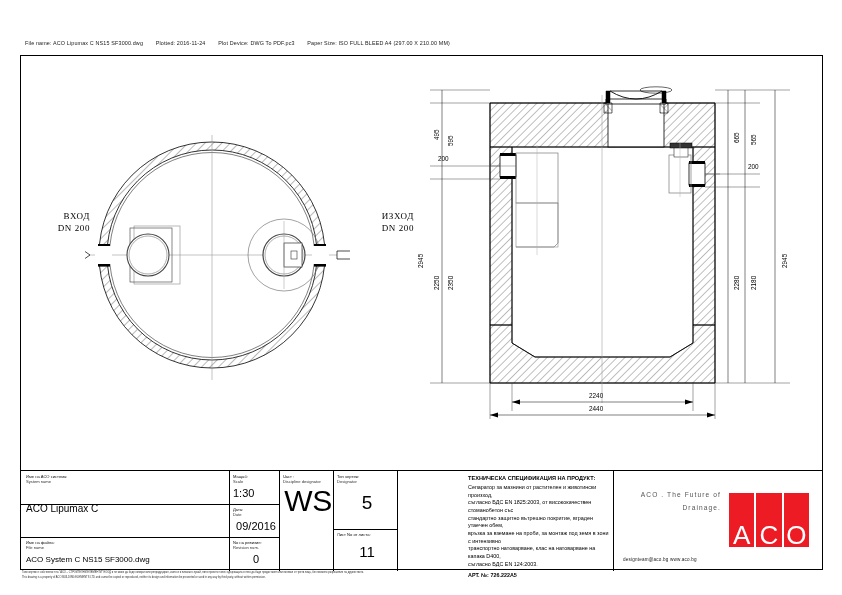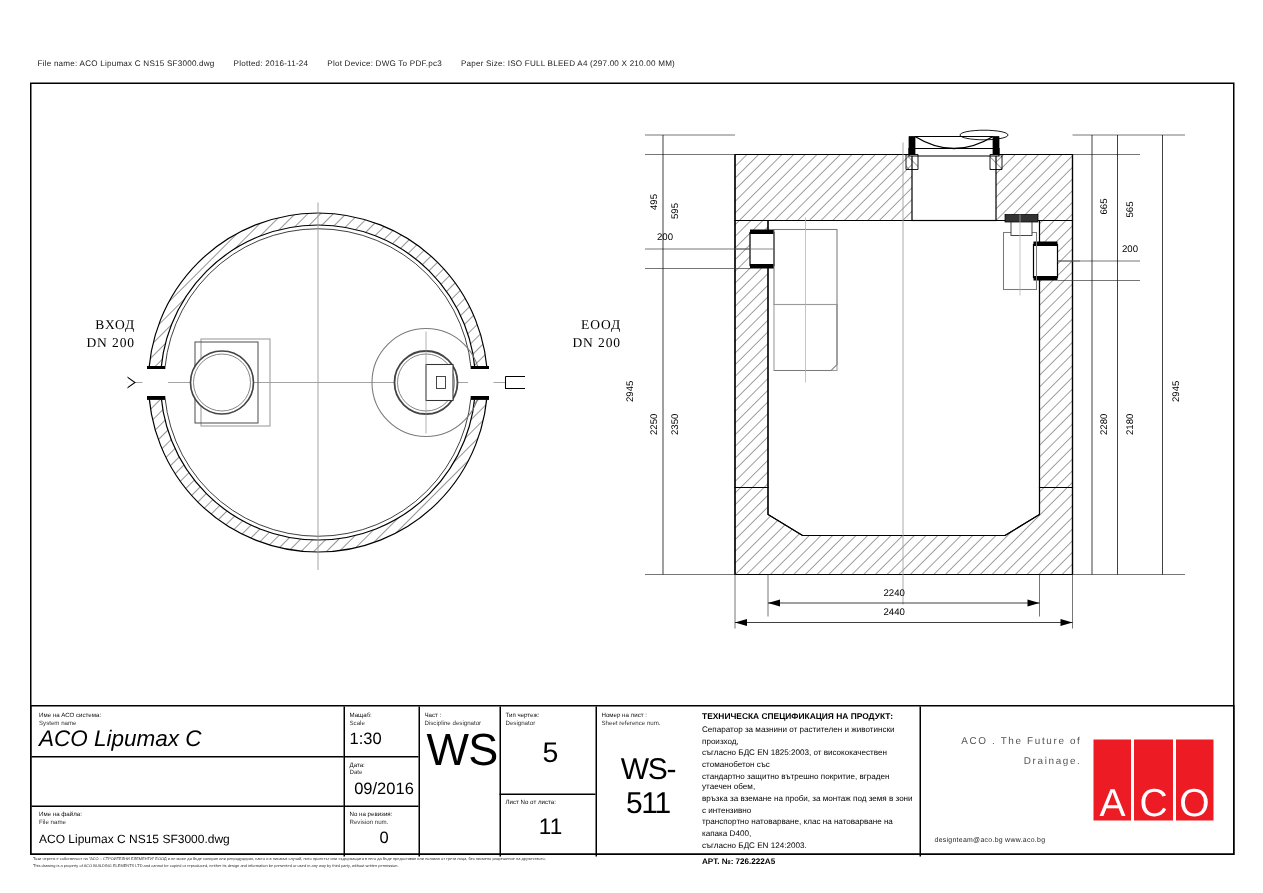--- a/index.html
+++ b/index.html
@@ -100,21 +100,21 @@
     <polyline points="-25,116 -5,116 -5,113 5,120 -5,127 -5,124 -25,124 -25,116" fill="#fff" stroke="#000" stroke-width="0.7"></polyline>
 
     <polyline points="252,116 272,116 272,113 282,120 272,127 272,124 252,124 252,116" fill="#fff" stroke="#000" stroke-width="0.7"></polyline>
   </svg>
 
   <div class="flowlabel" style="left:30px;top:210px;width:60px;">
     <div>ВХОД</div>
     <div>DN 200</div>
   </div>
   <div class="flowlabel" style="left:352px;top:210px;width:62px;">
-    <div>ЕООД</div>
+    <div>ИЗХОД</div>
     <div>DN 200</div>
   </div>
 
   <svg style="position:absolute;left:430px;top:85px;width:390px;height:335px;">
     <defs>
       <pattern id="hatchS" width="5.5" height="5.5" patternUnits="userSpaceOnUse" patternTransform="rotate(45)">
         <line x1="0" y1="0" x2="0" y2="5.5" stroke="#000" stroke-width="0.5"></line>
       </pattern>
       <pattern id="hatchS2" width="5.5" height="5.5" patternUnits="userSpaceOnUse" patternTransform="rotate(-45)">
         <line x1="0" y1="0" x2="0" y2="5.5" stroke="#000" stroke-width="0.5"></line>
@@ -234,30 +234,30 @@
     <div class="tbsep" style="left:0;top:66px;width:208px;height:0.7px;"></div>
     <div class="tbsep" style="left:208px;top:33px;width:50px;height:0.7px;"></div>
     <div class="tbsep" style="left:208px;top:66px;width:50px;height:0.7px;"></div>
     <div class="tbsep" style="left:312px;top:58px;width:64px;height:0.7px;"></div>
 
     <div class="tbcell" style="left:0;top:0;width:208px;height:33px;padding:3px 0 0 5px;">
       <div class="lbl">
         <div>Име на АСО система:</div>
         <div class="en">System name</div>
       </div>
-      <div class="val" style="font-size:15px;margin-top:0;font-style:italic;">ACO Lipumax C</div>
+      <div class="val" style="font-size:10px;margin-top:19px;">ACO Lipumax C</div>
     </div>
 
 
     <div class="tbcell" style="left:0;top:66px;width:208px;height:34px;padding:3px 0 0 5px;">
       <div class="lbl">
         <div>Име на файла:</div>
         <div class="en">File name</div>
       </div>
-      <div class="val" style="font-size:8px;margin-top:5px;">ACO Lipumax C NS15 SF3000.dwg</div>
+      <div class="val" style="font-size:8px;margin-top:5px;">ACO System C NS15 SF3000.dwg</div>
     </div>
 
     <div class="tbcell" style="left:208px;top:0;width:50px;height:33px;padding:3px 0 0 4px;">
       <div class="lbl">
         <div>Мащаб:</div>
         <div class="en">Scale</div>
       </div>
       <div class="val" style="font-size:11px;text-align:left;margin-top:3px;">1:30</div>
     </div>
 
@@ -292,27 +292,20 @@
       </div>
       <div class="val" style="font-size:19px;text-align:center;margin-top:8px;">5</div>
     </div>
     <div class="tbcell" style="left:312px;top:58px;width:64px;height:42px;padding:3px 0 0 4px;">
       <div class="lbl">
         <div>Лист No от листа:</div>
       </div>
       <div class="val" style="font-size:15px;text-align:center;margin-top:6px;">11</div>
     </div>
 
-    <div class="tbcell" style="left:376px;top:0;width:66px;height:100px;padding:3px 0 0 4px;">
-      <div class="lbl">
-        <div>Номер на лист :</div>
-        <div class="en">Sheet reference num.</div>
-      </div>
-      <div class="val" style="font-size:20px;text-align:center;margin-top:18px;letter-spacing:-0.8px;">WS-511</div>
-    </div>
 
     <div class="tbcell" style="left:442px;top:0;width:150px;height:100px;">
       <div class="specbox">
         <div class="spectitle">ТЕХНИЧЕСКА СПЕЦИФИКАЦИЯ НА ПРОДУКТ:</div>
         <div class="specline">Сепаратор за мазнини от растителен и животински произход,</div>
         <div class="specline">съгласно БДС EN 1825:2003, от висококачествен стоманобетон със</div>
         <div class="specline">стандартно защитно вътрешно покритие, вграден утаечен обем,</div>
         <div class="specline">връзка за вземане на проби, за монтаж под земя в зони с интензивно</div>
         <div class="specline">транспортно натоварване, клас на натоварване на капака D400,</div>
         <div class="specline">съгласно БДС EN 124:2003.</div>

